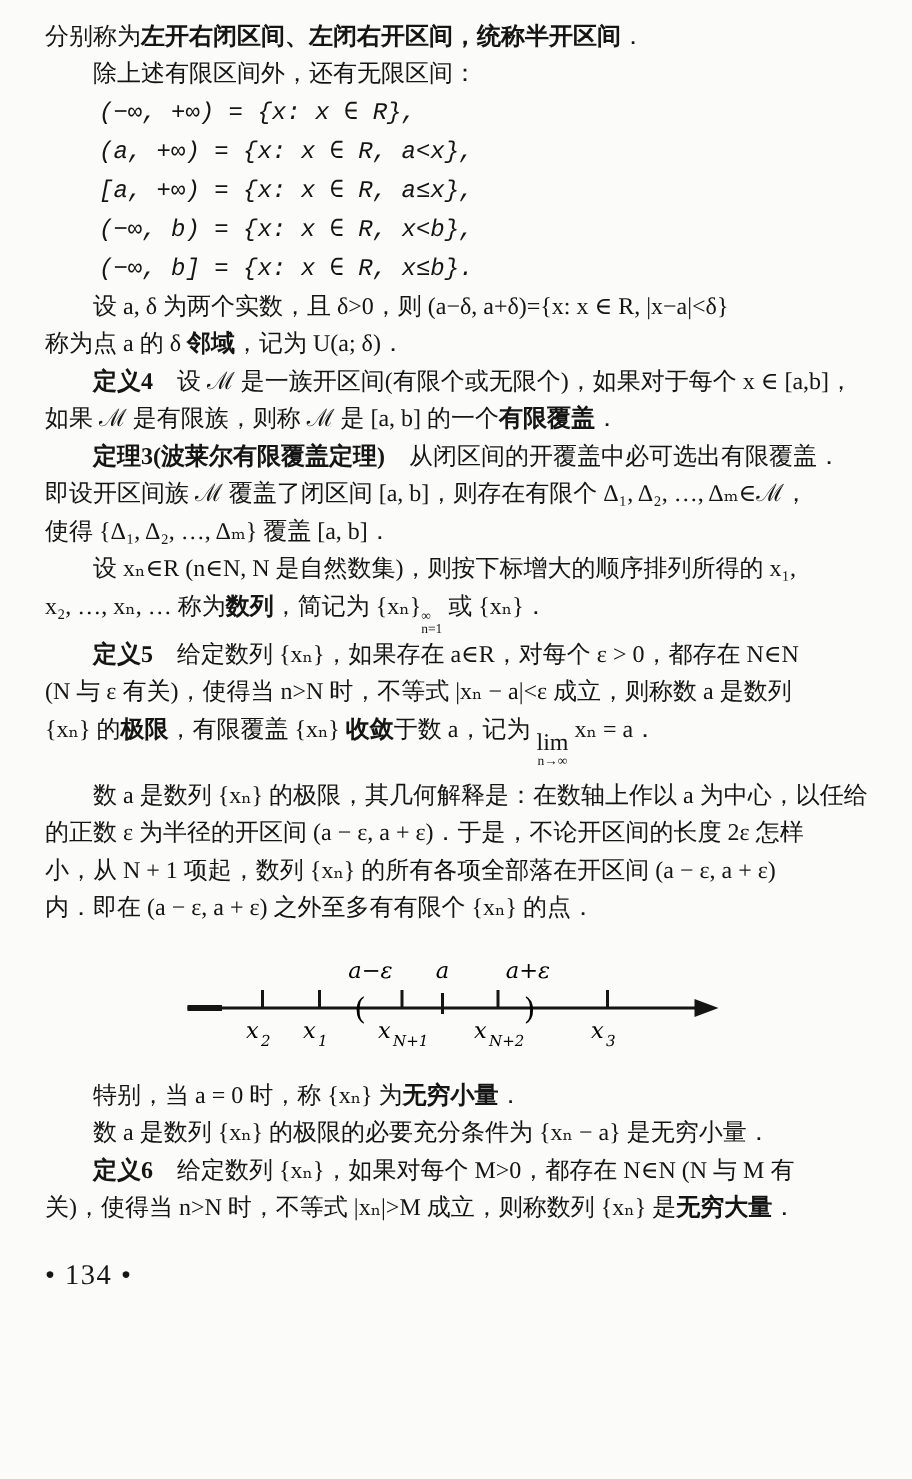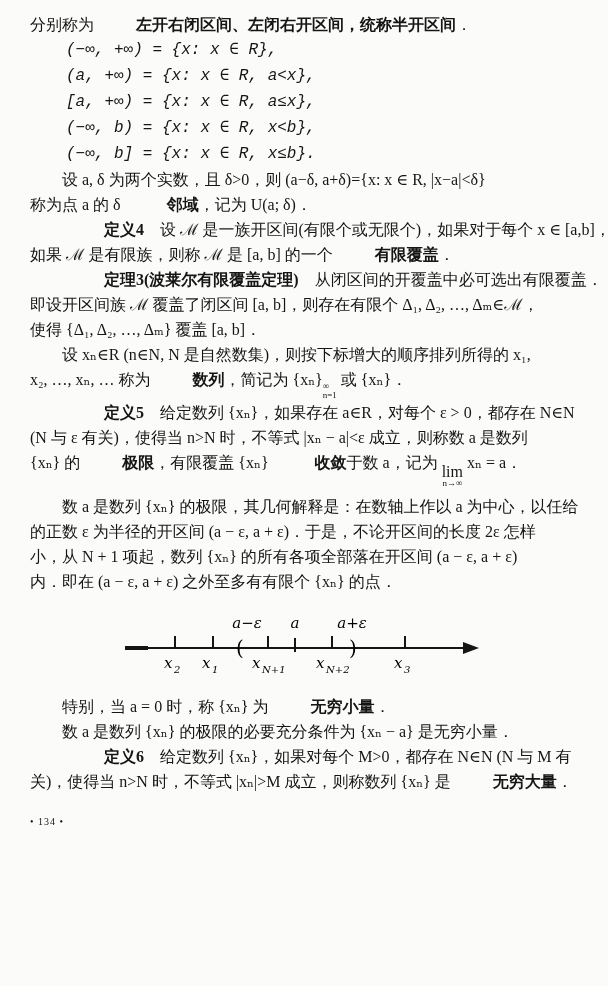--- a/index.html
+++ b/index.html
@@ -5,45 +5,46 @@
   html,body{margin:0;padding:0;}
   body{
     width:608px;height:986px;overflow:hidden;
     background:#fbfbf9;color:#151515;
     font-family:"Liberation Serif","DejaVu Serif",serif;
   }
   .page{padding:12px 18px 0 30px;font-size:16px;}
   .line{margin:0;line-height:25px;white-space:nowrap;}
   .ind{padding-left:32px;}
   .formula{padding-left:36px;font-style:italic;line-height:26px;font-family:Liberation Mono, monospace;}
-  b{font-weight:bold;padding-left:42px;}
+  b{font-weight:bold;}
   .sec-heading{
     font-family:"Liberation Sans","DejaVu Sans",sans-serif;
     font-weight:bold;font-size:22px;margin:16px 0 10px 0;line-height:30px;white-space:nowrap;
   }
   .sec-heading .num{letter-spacing:1px;margin-right:10px;}
   .ss{display:inline-flex;flex-direction:column;align-items:flex-start;font-size:9px;line-height:9px;vertical-align:-4px;font-style:normal;}
   .limwrap{display:inline-flex;flex-direction:column;align-items:center;vertical-align:-9px;}
   .limwrap .lmain{line-height:15px;}
   .limwrap .lsub{font-size:9px;line-height:9px;}
   .fig{margin:14px 0 6px 0;}
   .fig svg{display:block;}
   .fig-caption{width:548px;text-align:center;font-size:15px;margin-top:4px;letter-spacing:2px;}
-  .footer{margin-top:22px;font-size:10px;letter-spacing:1px;}
+  .footer{margin-top:22px;font-size:19px;letter-spacing:1px;}
   .axis-label{font-style:italic;font-size:15px;font-family:"DejaVu Serif","Liberation Serif",serif;}
   .axis-sub{font-style:italic;font-size:10px;font-family:"DejaVu Serif","Liberation Serif",serif;}
   .paren{font-size:20px;font-family:"DejaVu Serif","Liberation Serif",serif;}
 </style>
 </head>
 <body>
 
 <div class="page">
 
   <p class="line"><span>分别称为</span><b>左开右闭区间、左闭右开区间，统称半开区间</b><span>．</span></p>
 
+  <p class="line ind">除上述有限区间外，还有无限区间：</p>
 
   <div>
     <p class="line formula">(−∞, +∞) = {x: x ∈ R},</p>
     <p class="line formula">(a, +∞) = {x: x ∈ R, a&lt;x},</p>
     <p class="line formula">[a, +∞) = {x: x ∈ R, a≤x},</p>
     <p class="line formula">(−∞, b) = {x: x ∈ R, x&lt;b},</p>
     <p class="line formula">(−∞, b] = {x: x ∈ R, x≤b}.</p>
   </div>
 
   <p class="line ind">设 a, δ 为两个实数，且 δ&gt;0，则 (a−δ, a+δ)={x: x ∈ R, |x−a|&lt;δ}</p>

